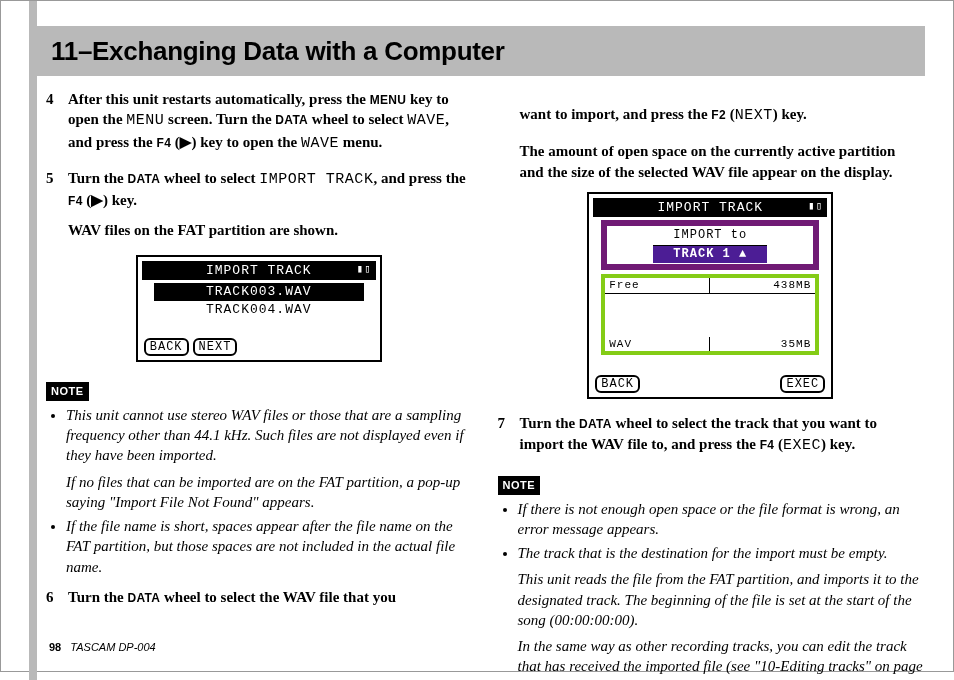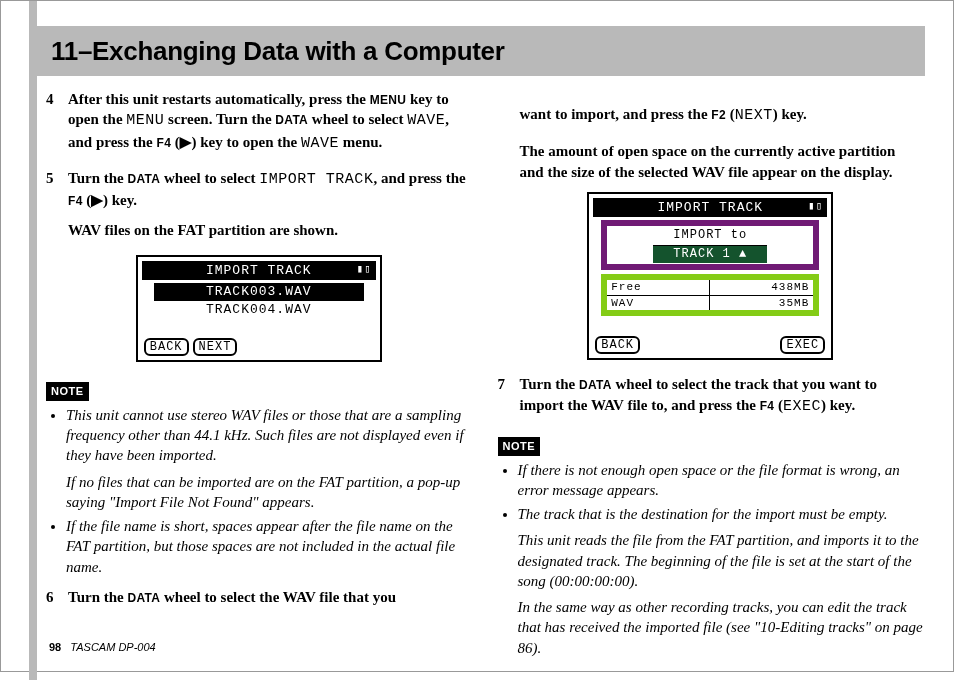--- a/index.html
+++ b/index.html
@@ -170,43 +170,45 @@
     border: 6px solid #701a75;
     margin: 2px 6px 4px 6px;
     text-align: center;
     font-size: 12px;
   }
   .lcd2-body .tline {
     padding: 1px 0;
   }
   .lcd2-body .trk {
     border-top: 1px solid #000;
-    background: #14532d;
+    background: #4c1d95;
     color: #fff;
     display: inline-block;
     margin: 1px 0;
     padding: 0 20px;
+    font-weight: bold;
   }
   .lcd .stats {
-    border: 6px solid #84cc16;
+    border: 4px solid #84cc16;
     margin: 3px 6px 0 6px;
     font-size: 11px;
     display: grid;
     grid-template-columns: 1fr 1fr;
   }
   .lcd .stats span {
     padding: 0 4px;
     border-bottom: 1px solid #000;
   }
   .lcd .stats span:nth-child(odd) {
     border-right: 1px solid #000;
   }
   .lcd .stats span:nth-child(3),
   .lcd .stats span:nth-child(4) {
     border-bottom: none;
+    margin-top: 43px;
   }
   .lcd .stats .r {
     text-align: right;
   }
   .footer {
     position: absolute;
     left: 48px;
     bottom: 18px;
     font-family: Arial, Helvetica, sans-serif;
     font-size: 11px;

